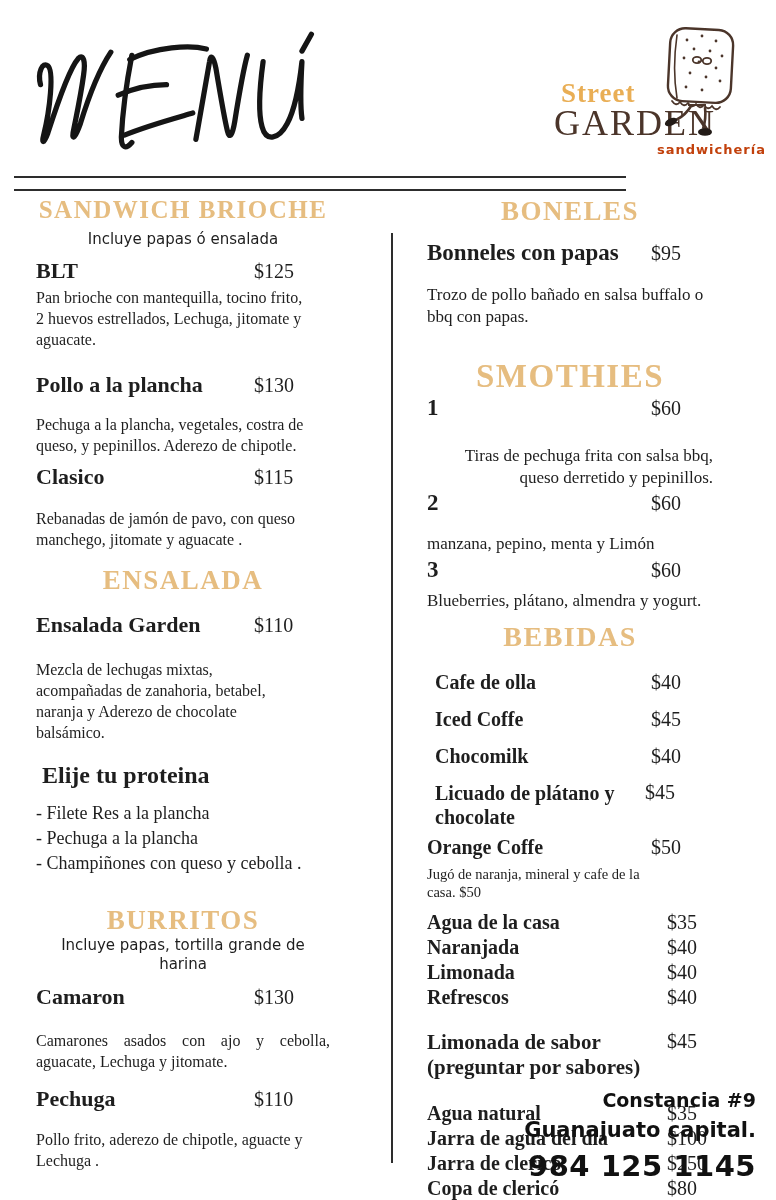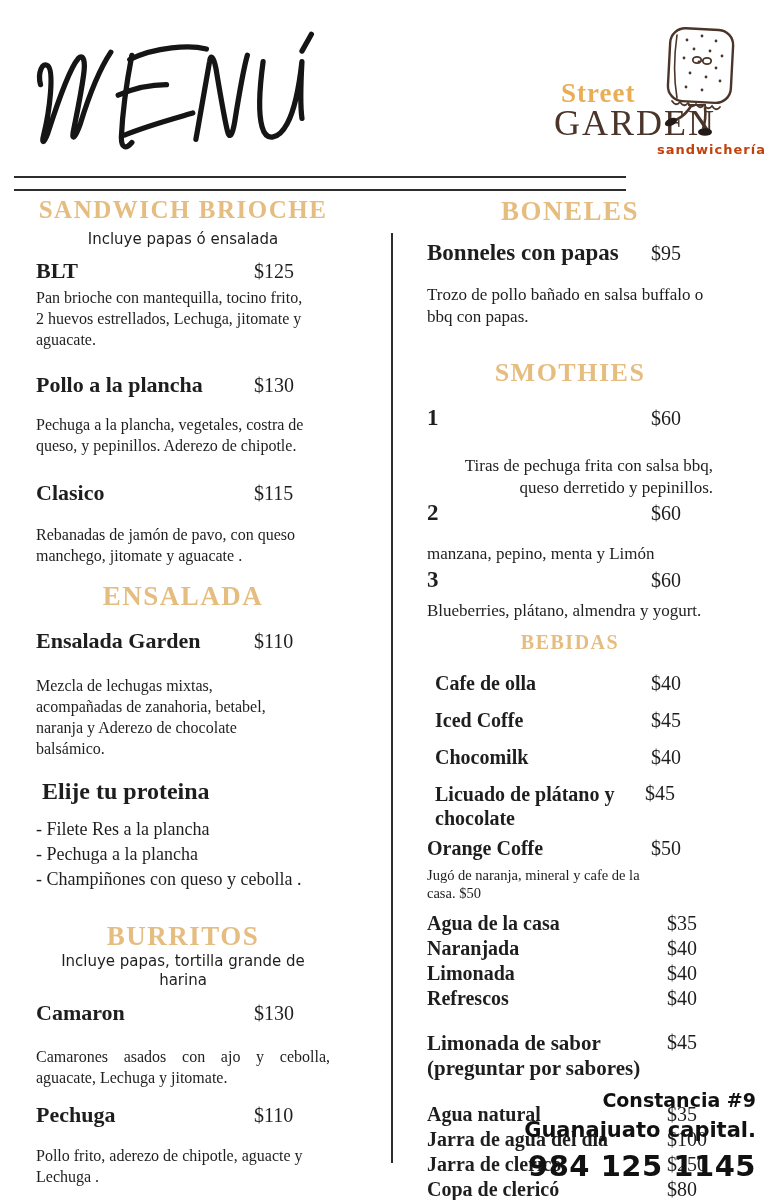--- a/index.html
+++ b/index.html
@@ -122,21 +122,21 @@
     <div class="row" style="margin-bottom:3px;">
       <span class="iname">BLT</span>
       <span class="iprice">$125</span>
     </div>
     <p class="desc" style="margin-bottom:22px;">Pan brioche con mantequilla, tocino frito, 2 huevos estrellados, Lechuga, jitomate y aguacate.</p>
 
     <div class="row" style="margin-bottom:16px;">
       <span class="iname">Pollo a la plancha</span>
       <span class="iprice">$130</span>
     </div>
-    <p class="desc" style="margin-bottom:24px;">Pechuga a la plancha, vegetales, costra de queso, y pepinillos. Aderezo de chipotle.</p>
+    <p class="desc" style="margin-bottom:8px;">Pechuga a la plancha, vegetales, costra de queso, y pepinillos. Aderezo de chipotle.</p>
 
     <div class="row" style="margin-bottom:18px;">
       <span class="iname">Clasico</span>
       <span class="iprice">$115</span>
     </div>
     <p class="desc" style="margin-bottom:14px;">Rebanadas de jamón de pavo, con queso manchego, jitomate y aguacate .</p>
 
     <h2 class="sec-title" style="margin-top:12px;margin-bottom:16px;font-size:27px;">ENSALADA</h2>
 
     <div class="row" style="margin-bottom:21px;">
@@ -170,41 +170,41 @@
   <div id="col-right" class="col">
 
     <h2 class="sec-title" style="font-size:27px;margin-bottom:13px;">BONELES</h2>
 
     <div class="row" style="margin-bottom:18px;">
       <span class="r-name-lg">Bonneles con papas</span>
       <span class="r-price">$95</span>
     </div>
     <p class="r-desc" style="margin-bottom:30px;">Trozo de pollo bañado en salsa buffalo o bbq con papas.</p>
 
-    <h2 class="sec-title" style="font-size:26px;margin-bottom:17px;">SMOTHIES</h2>
+    <h2 class="sec-title" style="font-size:33px;margin-bottom:0;">SMOTHIES</h2>
 
     <div class="row" style="margin-bottom:24px;">
       <span class="r-name-lg">1</span>
       <span class="r-price">$60</span>
     </div>
     <p class="r-desc" style="margin-bottom:1px;text-align:right;">Tiras de pechuga frita con salsa bbq, queso derretido y pepinillos.</p>
 
     <div class="row" style="margin-bottom:17px;">
       <span class="r-name-lg">2</span>
       <span class="r-price">$60</span>
     </div>
     <p class="r-desc" style="margin-bottom:2px;">manzana, pepino, menta y Limón</p>
 
     <div class="row" style="margin-bottom:7px;">
       <span class="r-name-lg">3</span>
       <span class="r-price">$60</span>
     </div>
     <p class="r-desc" style="margin-bottom:8px;">Blueberries, plátano, almendra y yogurt.</p>
 
-    <h2 class="sec-title" style="font-size:20px;margin-bottom:17px;">BEBIDAS</h2>
+    <h2 class="sec-title" style="font-size:28px;margin-bottom:17px;">BEBIDAS</h2>
 
     <div class="row" style="margin-bottom:13px;padding-left:8px;">
       <span class="r-name">Cafe de olla</span>
       <span class="r-price">$40</span>
     </div>
     <div class="row" style="margin-bottom:13px;padding-left:8px;">
       <span class="r-name">Iced Coffe</span>
       <span class="r-price">$45</span>
     </div>
     <div class="row" style="margin-bottom:13px;padding-left:8px;">

